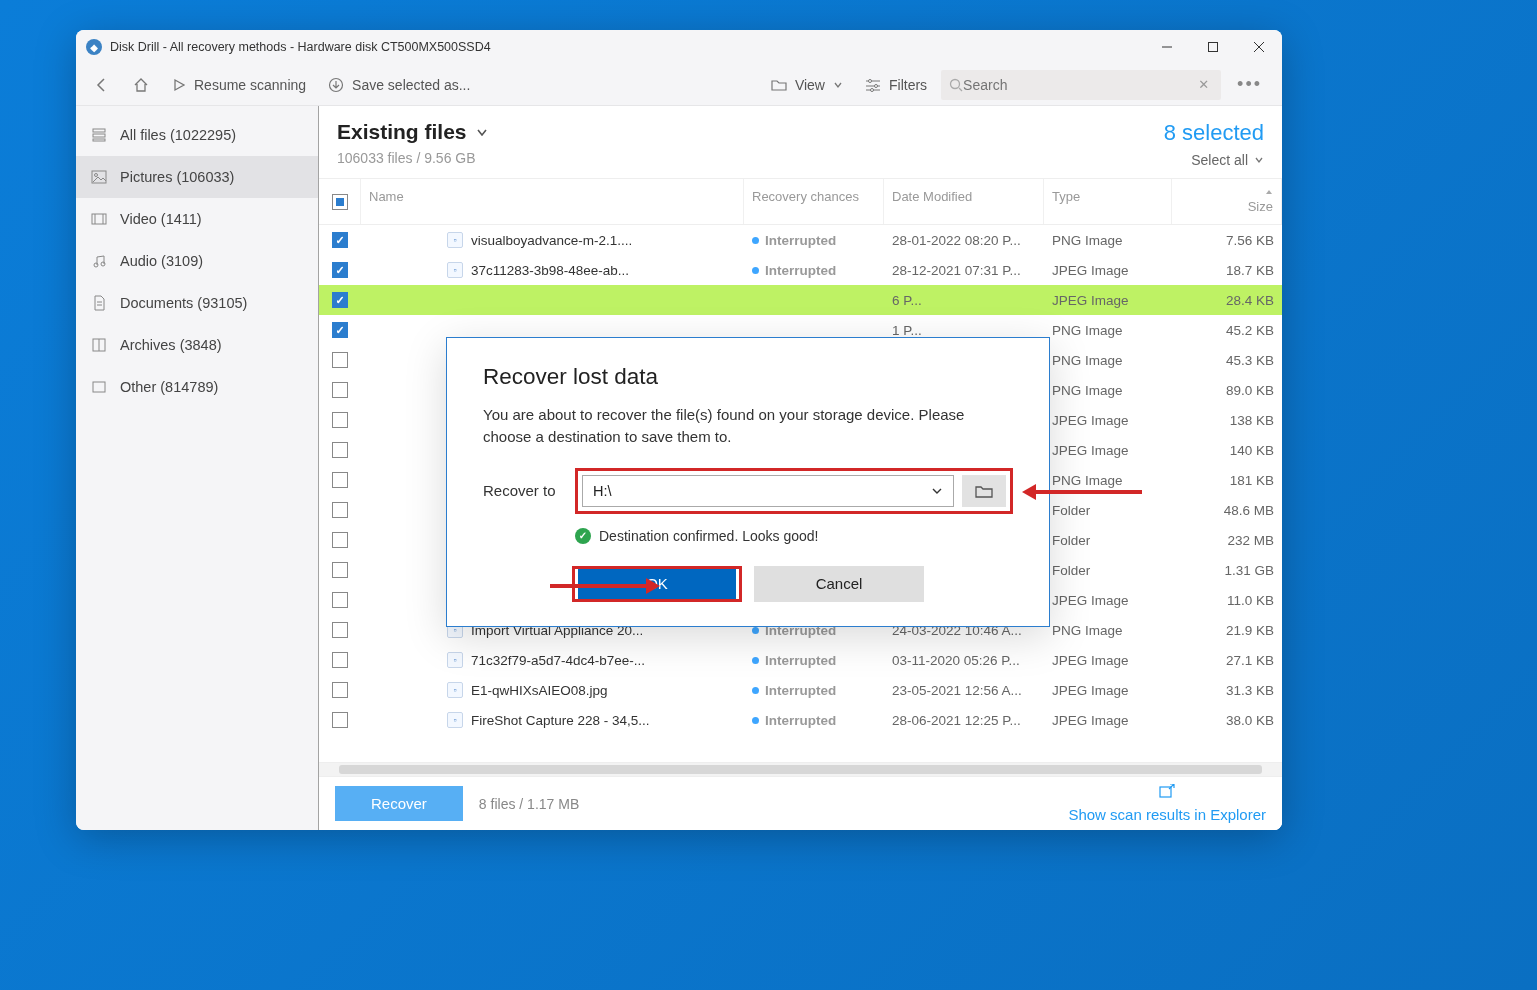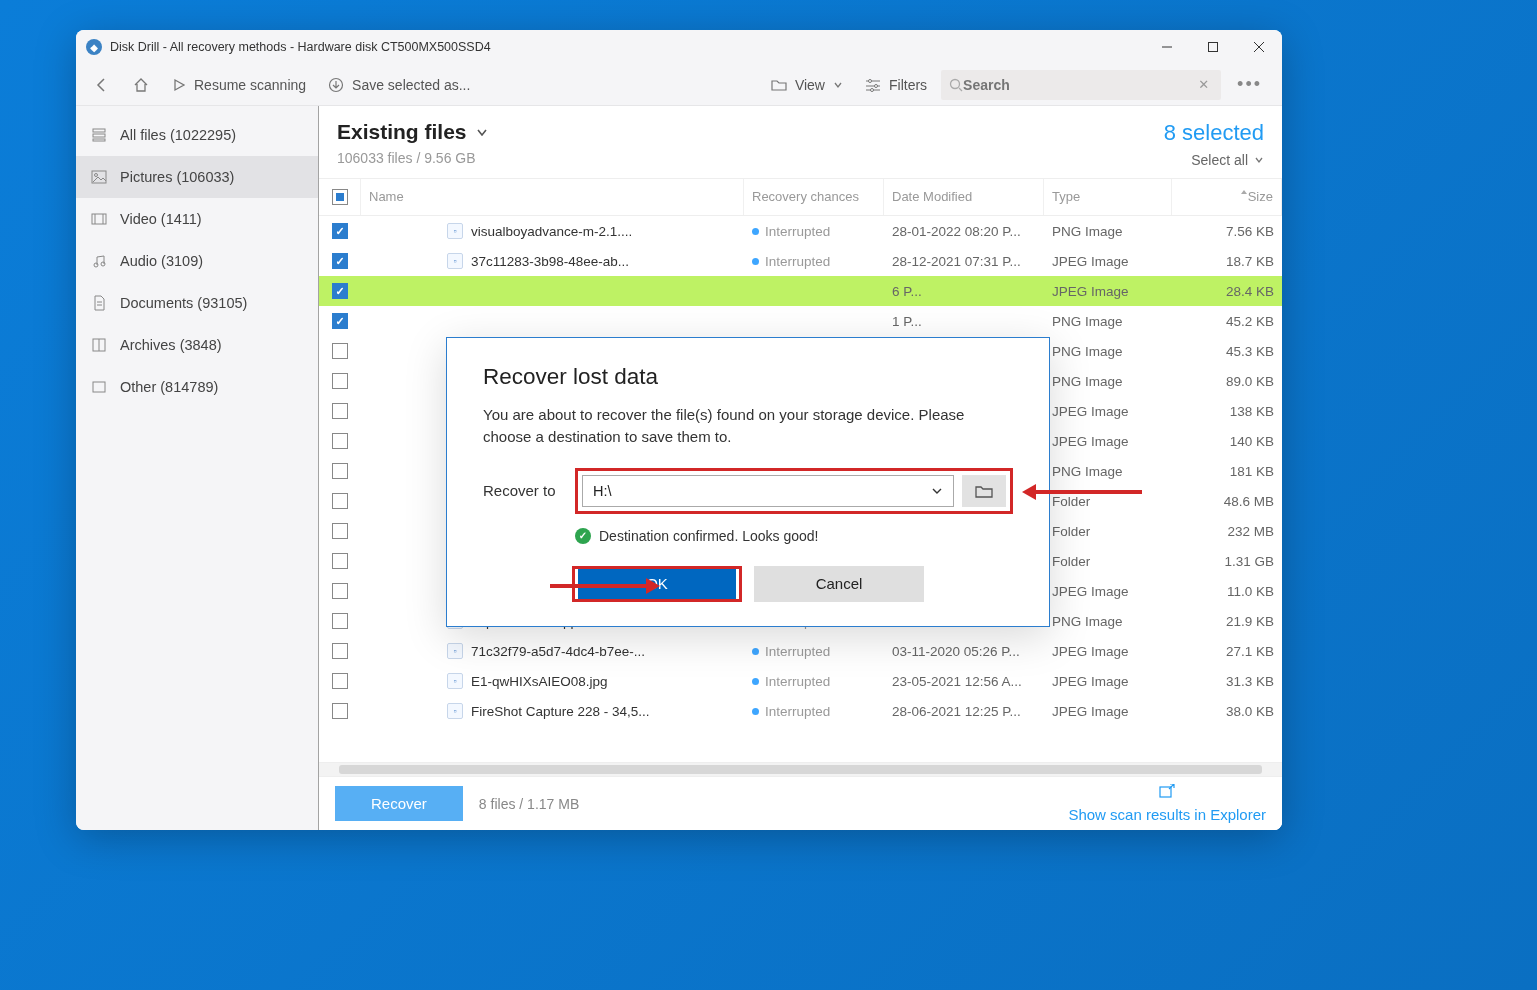--- a/index.html
+++ b/index.html
@@ -13,21 +13,21 @@
 .titlebar .app-icon { width: 16px; height: 16px; border-radius: 50%; background: #3b82c4; margin-right: 8px; display:inline-flex;align-items:center;justify-content:center;font-size:10px;color:#fff;}
 .titlebar .title { flex: 1; }
 .titlebar .winbtns { display: flex; }
 .titlebar .winbtn { width: 46px; height: 34px; display: flex; align-items: center; justify-content: center; cursor: pointer; }
 
 
 .toolbar { height: 42px; background: #f5f5f7; border-bottom: 1px solid #e6e6e8; display: flex; align-items: center; padding: 0 10px; gap: 6px; }
 .tbtn { display: flex; align-items: center; gap: 8px; padding: 6px 8px; color: #555; font-size: 14px; cursor: pointer; border-radius: 4px; }
 .tsep { flex: 1; }
 .search { position: relative; background: #eceaea; height: 30px; width: 280px; border-radius: 2px; display: flex; align-items: center; padding: 0 8px; }
-.search input { border: none; background: transparent; outline: none; flex: 1; font-size: 14px; color: #444; font-weight: bold; }
+.search input { border: none; background: transparent; outline: none; flex: 1; font-size: 14px; color: #444; }
 .search .sx { color: #999; font-size: 13px; cursor: pointer; padding: 0 4px; }
 .more { padding: 6px 10px; color: #888; font-size: 18px; letter-spacing: 2px; cursor: pointer; }
 
 
 .body { flex: 1; display: flex; overflow: hidden; }
 
 
 .sidebar { width: 243px; background: #f5f5f7; border-right: 1px solid #a3a3a3; padding-top: 8px; }
 .sidebar-item { display: flex; align-items: center; gap: 12px; padding: 12px 14px; color: #444; font-size: 14.5px; cursor: pointer; }
 .sidebar-item.active { background: #e2e2e5; }
@@ -44,31 +44,31 @@
 .main-head .selall { color: #666; font-size: 14px; margin-top: 6px; cursor: pointer; display:flex;align-items:center;justify-content:flex-end;gap:6px;}
 
 
 .thead { display: flex; border-top: 1px solid #eee; border-bottom: 1px solid #eee; font-size: 13px; color: #999; }
 .thead .th { padding: 10px 8px; border-right: 1px solid #f0f0f0; }
 .th-chk { width: 42px; display:flex;align-items:center;justify-content:center; }
 .th-name { flex: 1; }
 .th-rec { width: 140px; }
 .th-date { width: 160px; }
 .th-type { width: 128px; }
-.th-size { width: 110px; text-align:right; padding-right:20px; display:flex;align-items:flex-start;justify-content:flex-end;}
+.th-size { width: 110px; text-align:right; padding-right:20px; display:flex;align-items:flex-end;justify-content:flex-end;flex-direction:column;}
 
 .rows { flex: 1; overflow-y: auto; overflow-x: hidden; position: relative; }
 .row { display: flex; align-items: center; font-size: 13.5px; color: #333; height: 30px; }
 .row.selected { background: #bef264; }
 .row .td { padding: 0 8px; white-space: nowrap; overflow: hidden; text-overflow: ellipsis; }
 .td-chk { width: 42px; display:flex;align-items:center;justify-content:center; }
 .td-name { flex: 1; display: flex; align-items: center; gap: 8px; }
 .td-name .indent { display:inline-block; width: 18px; }
 .td-name .fico { width: 16px; height: 16px; display: inline-flex; align-items: center; justify-content: center; border:1px solid #c7d6ea; border-radius:2px; font-size:9px; color:#5b8fd0; background:#f3f8ff;}
-.td-rec { width: 140px; color: #999; }
+.td-rec { width: 140px; color: #999; font-weight: bold; }
 .td-rec .dot { display:inline-block;width:7px;height:7px;border-radius:50%;background:#3ea6ff;margin-right:6px;vertical-align:middle;}
 .td-date { width: 160px; color: #666; }
 .td-type { width: 128px; color: #666; }
 .td-size { width: 110px; color: #666; text-align: right; padding-right: 20px;}
 
 
 .cb { width: 16px; height: 16px; border: 1.5px solid #888; background: #fff; display:inline-flex;align-items:center;justify-content:center;cursor:pointer;}
 .cb.indet { background:#fff; color:#2b7dce; }
 .cb.indet::after { content:""; width:8px;height:8px;background:#2b7dce;}
 .cb.checked { background:#2b7dce; border-color:#2b7dce; color:#fff; }

